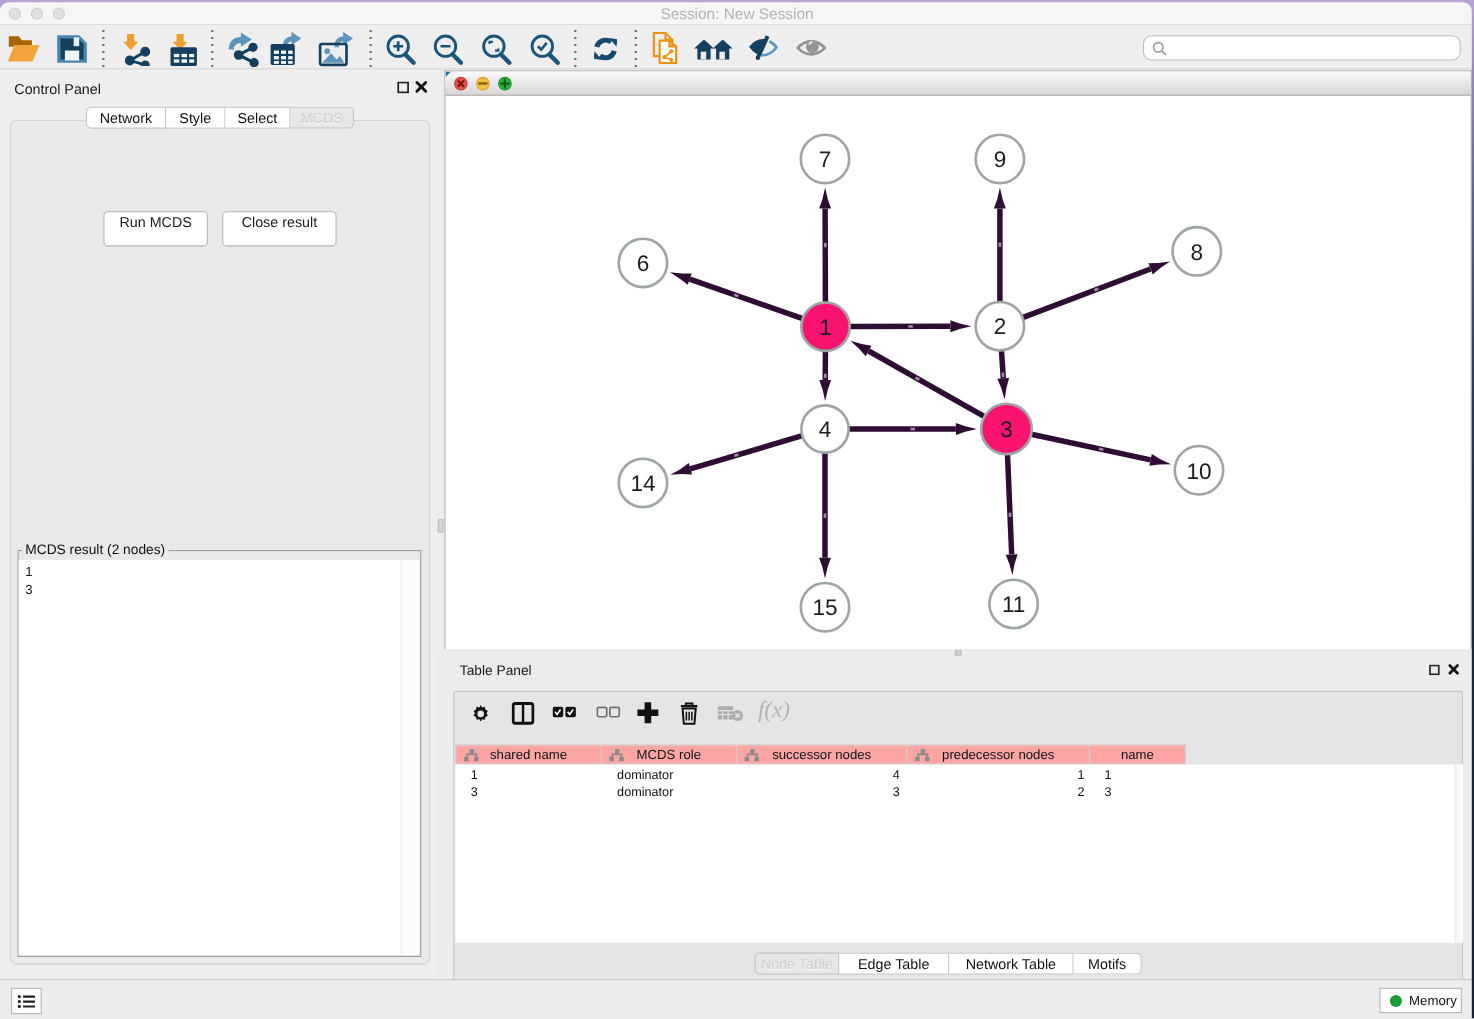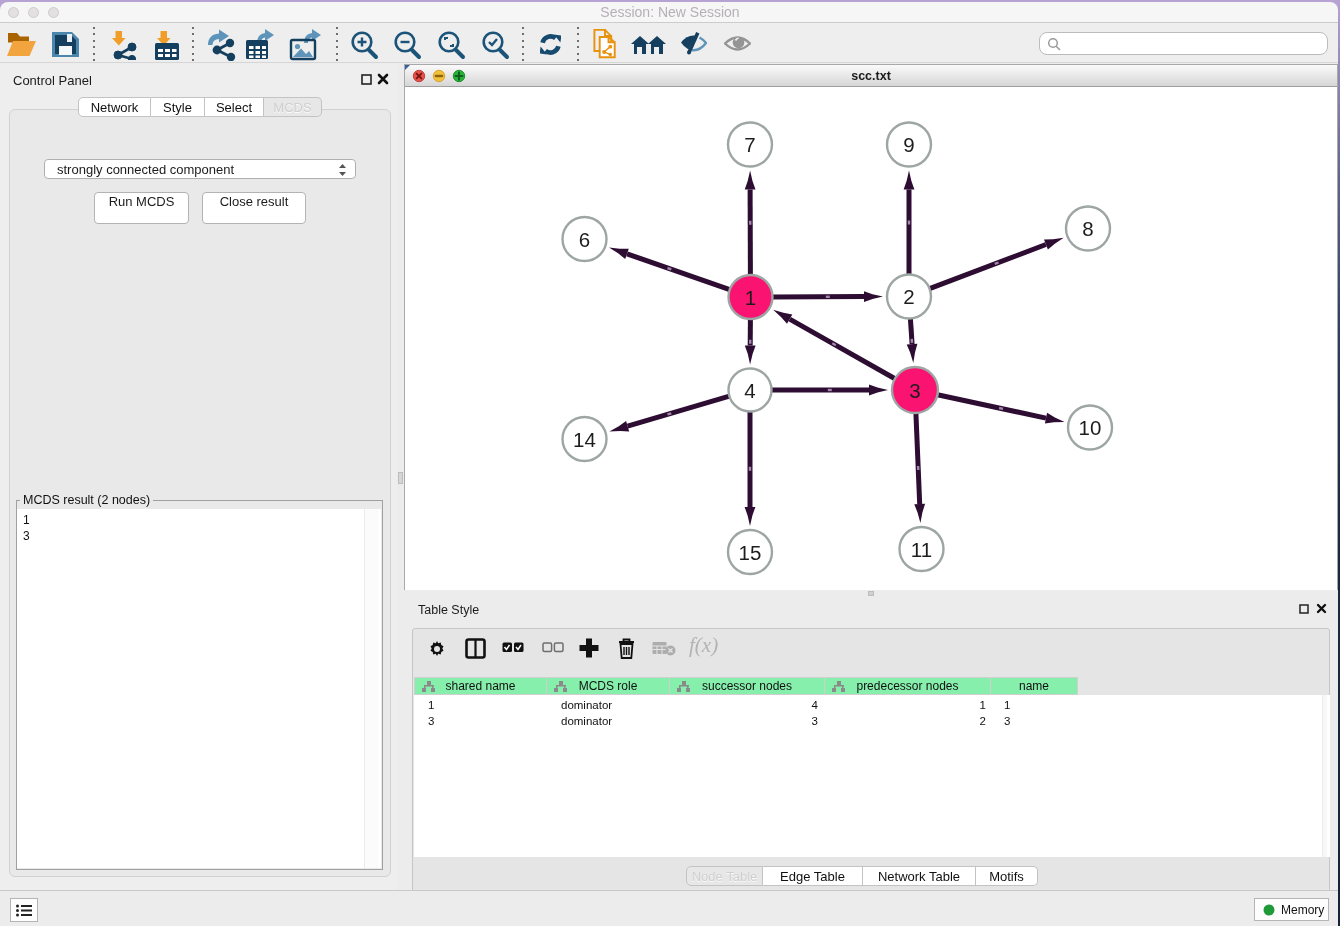--- a/index.html
+++ b/index.html
@@ -57,21 +57,21 @@
      background:linear-gradient(#fafafa, #d6d6d6); border-bottom:1px solid #9f9f9f; }
   #netname { position:absolute; top:4px; width:100%; text-align:center; font-size:12.5px;
      font-weight:bold; color:#1a1a1a; }
   #hsplit { left:404px; top:590px; width:934px; height:8px; background:#ececec; }
 
   
   #tpanel { left:398px; top:598px; width:940px; height:292px; background:#ececec; }
   #tpTitle { position:absolute; left:20px; top:5px; font-size:12.5px; color:#1b1b1b; }
   #tInner { position:absolute; left:14px; top:30px; width:918px; height:276px;
      background:#e5e5e5; border:1px solid #c6c6c6; border-radius:3px; }
-  #thead { position:absolute; left:1px; top:48px; height:18px; background:#86efac;
+  #thead { position:absolute; left:1px; top:48px; height:18px; background:#fca5a5;
      display:flex; font-size:12px; color:#111; }
   .th { border-right:1px solid #cfcfcf; border-top:1px solid #cfcfcf; border-bottom:1px solid #cfcfcf;
      position:relative; text-align:center; line-height:17px; }
   #tbody { position:absolute; left:1px; top:66px; width:916px; height:162px; background:#fff; }
   .trow { position:absolute; font-size:11.5px; color:#111; height:16px; line-height:16px; }
   #btabrow { position:absolute; }
   .hicon { position:absolute; left:7px; top:3px; width:13px; height:11px;
     background:
       linear-gradient(#8a8a8a,#8a8a8a) 4.5px 0/4px 4px no-repeat,
       linear-gradient(#8a8a8a,#8a8a8a) 0 7px/4px 4px no-repeat,
@@ -253,26 +253,20 @@
     <svg style="position:absolute;left:377px;top:9px" width="12" height="12" viewBox="0 0 12 12">
       <path d="M2,2 L10,10 M10,2 L2,10" stroke="#111" stroke-width="2.6" stroke-linecap="round"></path>
     </svg>
     <div id="cpInner"></div>
     <div class="tabrow" style="left:78px;top:33px">
       <div class="tab first" style="width:73px">Network</div>
       <div class="tab" style="width:54px">Style</div>
       <div class="tab" style="width:59px">Select</div>
       <div class="tab last dis" style="width:58px">MCDS</div>
     </div>
-    <div id="combo">
-      <span style="position:absolute;left:12px;top:2px">strongly connected component</span>
-      <svg style="position:absolute;right:8px;top:3px" width="9" height="14" viewBox="0 0 9 14">
-        <path d="M1,5 L4.5,1 L8,5 z M1,9 L4.5,13 L8,9 z" fill="#555"></path>
-      </svg>
-    </div>
     <div class="btn" style="left:94px;top:128px;width:95px">Run MCDS</div>
     <div class="btn" style="left:202px;top:128px;width:104px">Close result</div>
     <div id="fieldset"></div>
     <div id="fieldwhite">
       <div style="position:absolute;left:6px;top:3px;font-size:12px;color:#111;line-height:16px">1<br>3</div>
     </div>
     <div id="fieldscroll"></div>
     <div id="fieldlegend">MCDS result (2 nodes)</div>
   </div>
   <div class="abs" style="left:397px;top:64px;width:7px;height:826px;background:#ececec"></div>
@@ -287,21 +281,20 @@
         <path d="M4.6,4.6 L9.4,9.4 M9.4,4.6 L4.6,9.4" stroke="#7c150f" stroke-width="1.9" stroke-linecap="round"></path>
       </svg>
       <svg style="position:absolute;left:27px;top:4px" width="14" height="14" viewBox="0 0 14 14">
         <circle cx="7" cy="7" r="5.7" fill="#f3c03e" stroke="#d8a42c" stroke-width="1"></circle>
         <path d="M3.8,7 H10.2" stroke="#8a6510" stroke-width="2.3" stroke-linecap="round"></path>
       </svg>
       <svg style="position:absolute;left:47px;top:4px" width="14" height="14" viewBox="0 0 14 14">
         <circle cx="7" cy="7" r="5.7" fill="#29b33a" stroke="#1e9029" stroke-width="1"></circle>
         <path d="M7,3.6 V10.4 M3.6,7 H10.4" stroke="#0e5f1b" stroke-width="2.1" stroke-linecap="round"></path>
       </svg>
-      <div id="netname">scc.txt</div>
     </div>
     <svg style="position:absolute;left:0;top:22px" width="932" height="503" viewBox="0 0 932 503">
       <g stroke="#2e0d33" stroke-width="5" fill="none">
         <line x1="345.4" y1="188.0" x2="345.1" y2="102.5"></line>
         <line x1="324.7" y1="202.7" x2="222.0" y2="166.8"></line>
         <line x1="367.5" y1="209.9" x2="459.0" y2="209.6"></line>
         <line x1="345.4" y1="232.0" x2="345.2" y2="258.5"></line>
         <line x1="504.0" y1="187.5" x2="504.0" y2="102.5"></line>
         <line x1="524.6" y1="201.7" x2="640.9" y2="157.5"></line>
         <line x1="505.4" y1="231.5" x2="507.1" y2="257.1"></line>
@@ -369,21 +362,21 @@
         <text x="685" y="348">10</text>
         <text x="345" y="472.5">15</text>
         <text x="516.5" y="469.5">11</text>
       </g>
     </svg>
   </div>
   <div class="abs" id="hsplit">
     <div style="position:absolute;left:464px;top:1px;width:6px;height:5px;background:#d0d0d0;border:1px solid #bdbdbd"></div>
   </div>
   <div class="abs" id="tpanel">
-    <div id="tpTitle">Table Style</div>
+    <div id="tpTitle">Table Panel</div>
     <svg style="position:absolute;left:901px;top:6px" width="10" height="10" viewBox="0 0 10 10">
       <rect x="1" y="1" width="8" height="8" fill="none" stroke="#222" stroke-width="1.5"></rect>
     </svg>
     <svg style="position:absolute;left:918px;top:5px" width="11" height="11" viewBox="0 0 11 11">
       <path d="M2,2 L9,9 M9,2 L2,9" stroke="#111" stroke-width="2.4" stroke-linecap="round"></path>
     </svg>
     <div id="tInner">
 
       <svg style="position:absolute;left:14px;top:10px" width="20" height="20" viewBox="0 0 20 20">
         <path fill="#111" d="M10,2 l1.2,2.2 2.5,-.6 .6,2.5 2.2,1.2 -1.2,2.2 1.2,2.2 -2.2,1.2 -.6,2.5 -2.5,-.6 -1.2,2.2 -1.2,-2.2 -2.5,.6 -.6,-2.5 -2.2,-1.2 1.2,-2.2 -1.2,-2.2 2.2,-1.2 .6,-2.5 2.5,.6 z"></path>

